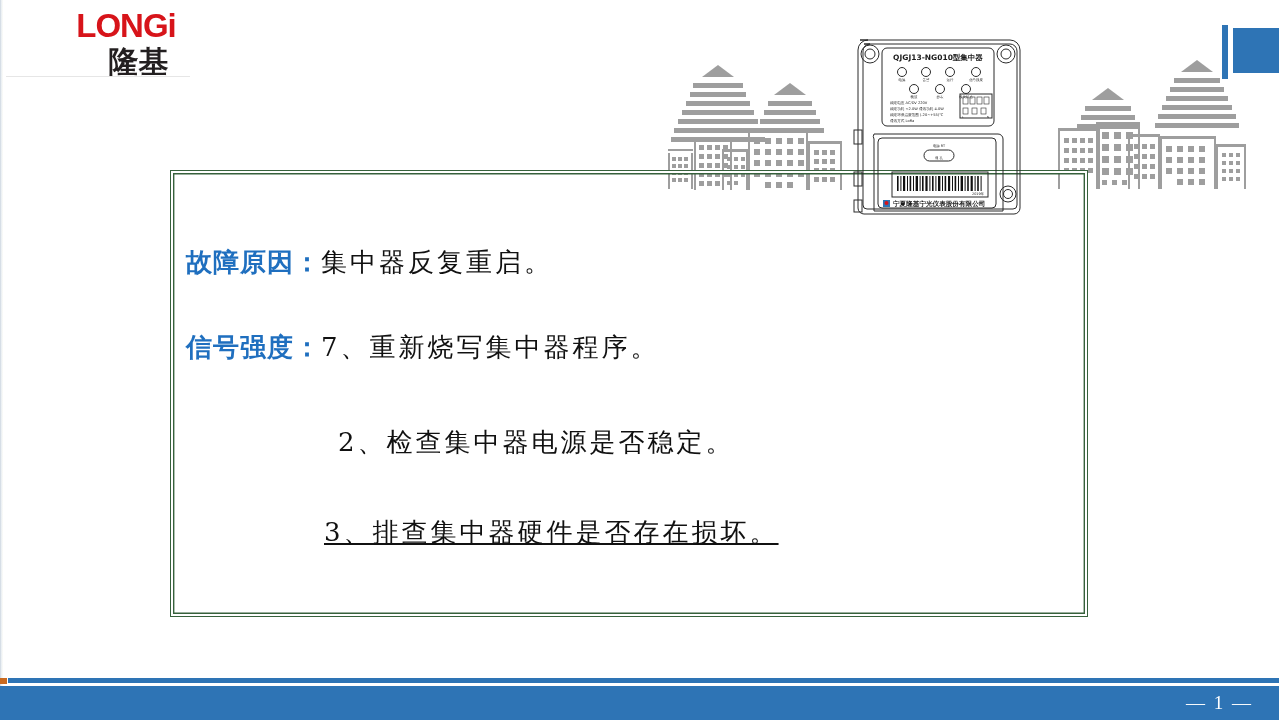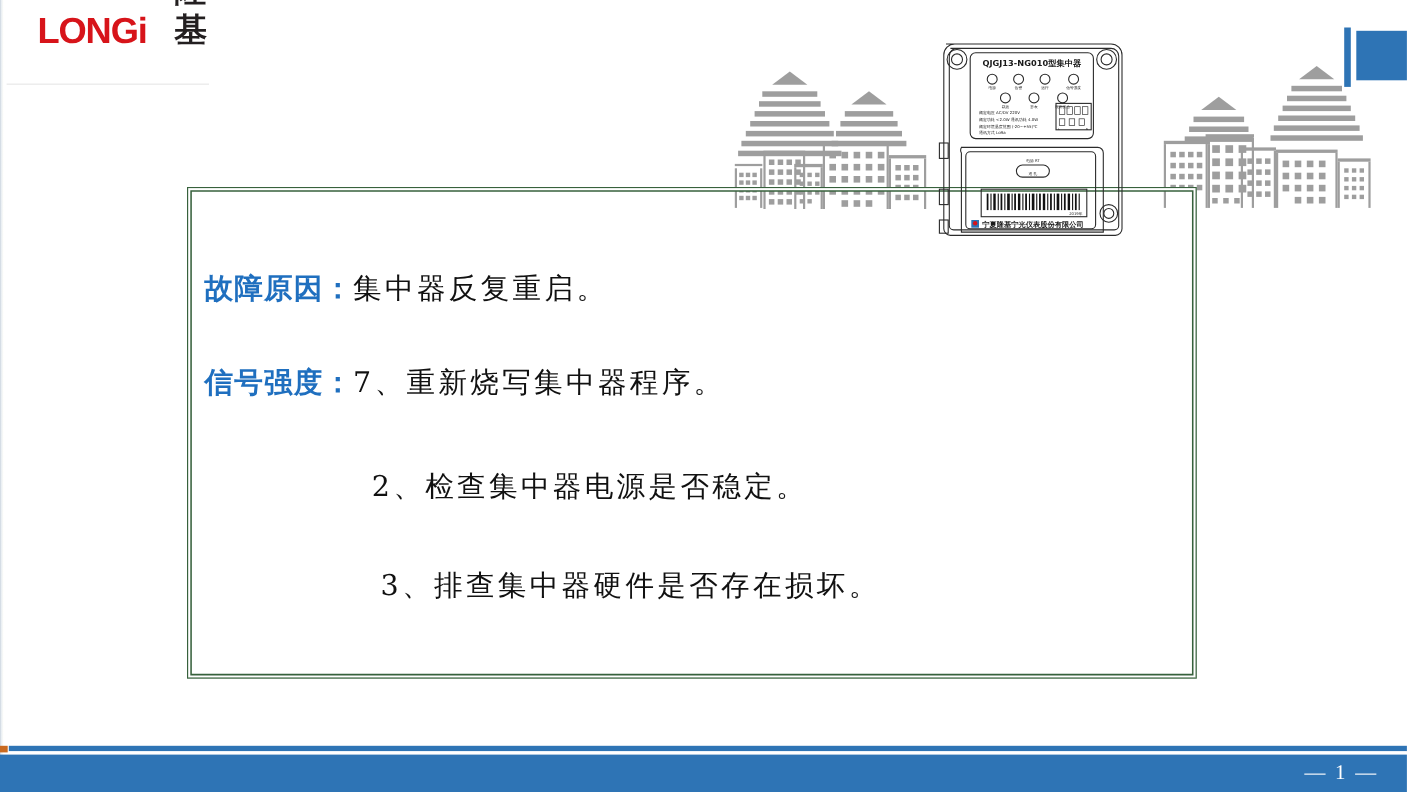--- a/index.html
+++ b/index.html
@@ -34,22 +34,22 @@
     width: 46px; height: 45px;
     background: #2E74B5;
   }
 
   
   .logo {
     position: absolute; left: 28px; top: 8px;
     width: 190px; height: 70px;
   }
   .logo-row1 {
-    display: flex; align-items: flex-end;
-    height: 38px; padding-left: 6px;
+    display: flex; align-items: center;
+    height: 38px; padding-left: 6px; flex-direction: column;
   }
   .logo-longi {
     font-family: "Liberation Sans", sans-serif;
     font-weight: bold;
     font-size: 33px;
     letter-spacing: -1px;
     color: #D7141A;
     line-height: 36px;
   }
   .logo-cn {
@@ -124,21 +124,21 @@
     font-family: "DejaVu Serif", serif;
     font-weight: bold;
     color: #1F6FBF;
     letter-spacing: 1px;
   }
   .val { color: #111111; letter-spacing: 3px; }
 
   .l-reason   { left: 186px; top: 245px; text-align: center; }
   .l-sol      { left: 186px; top: 330px; }
   .l-sol2     { left: 338px; top: 425px; }
-  .l-sol3     { left: 346px; top: 515px; }
+  .l-sol3     { left: 324px; top: 515px; text-decoration: underline; }
 
   
   .footer-thin {
     position: absolute; left: 8px; top: 678px;
     width: 1271px; height: 5px;
     background: #2E74B5;
   }
   .footer-gap {
     position: absolute; left: 8px; top: 683px;
     width: 1271px; height: 3px;

